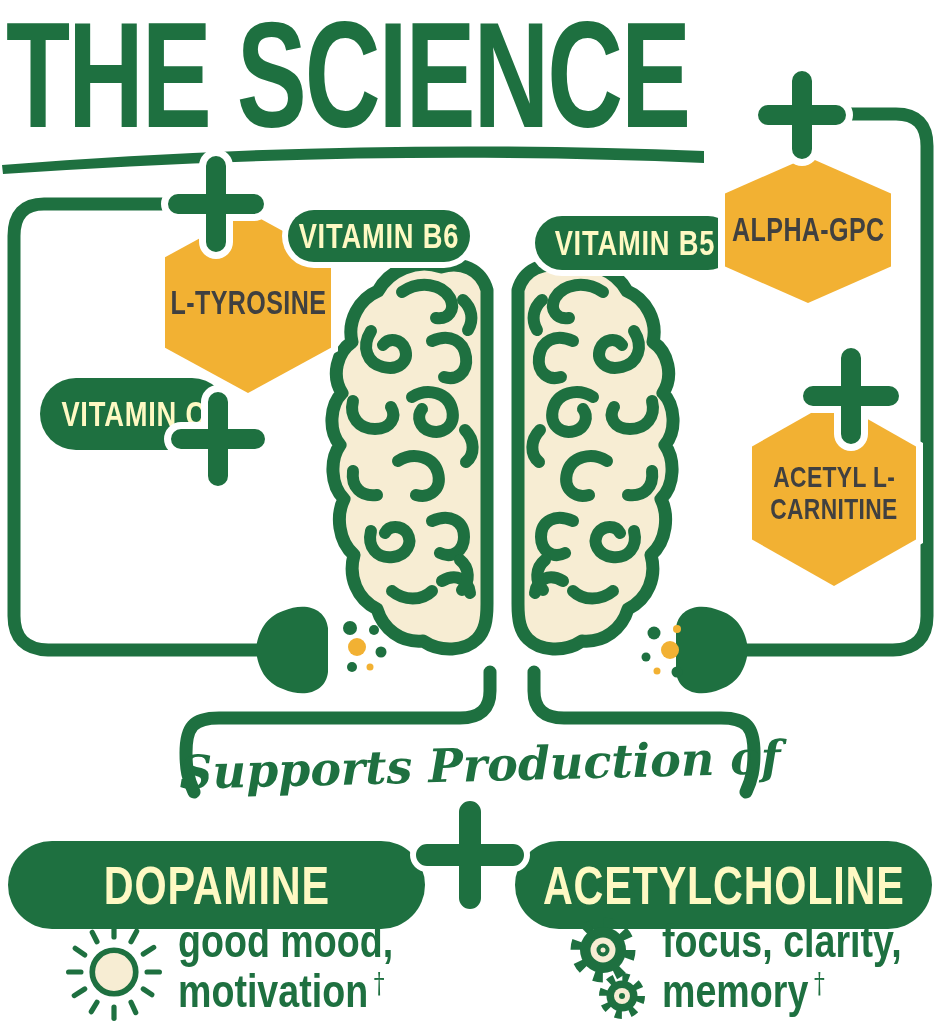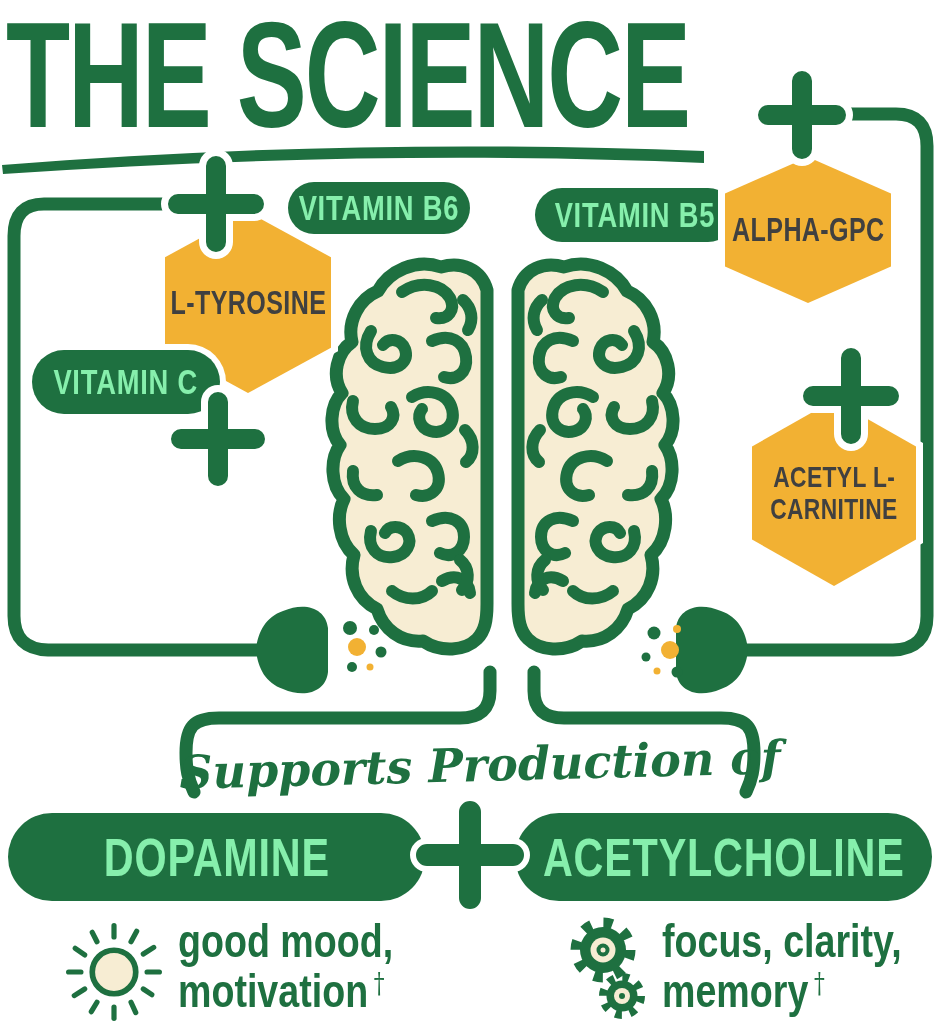--- a/index.html
+++ b/index.html
@@ -19,21 +19,22 @@
   .page-title{
     position:absolute;left:6px;top:0px;margin:0;z-index:1;
     font-size:150px;line-height:1.0;font-weight:700;color:var(--green);
     letter-spacing:-3px;white-space:nowrap;
     transform:scaleX(0.70);transform-origin:left top;
   }
 
   .pill{
     position:absolute;z-index:1;background:var(--green);border-radius:60px;
     box-shadow:0 0 0 6px #fff;display:flex;align-items:center;justify-content:center;
-    color:#86efac;
+    color:#fef9c3;
+    margin-top:28px;
   }
   .pill .lbl{display:inline-block;transform:scaleX(0.78);white-space:nowrap;
     font-weight:700;letter-spacing:1px;}
   .pill.small .lbl{font-size:35px;}
   .pill.big{border-radius:46px;}
   .pill.big .lbl{font-size:53px;letter-spacing:1px;}
 
   .hex{
     position:absolute;z-index:1;
     clip-path:polygon(50% 0%,100% 25%,100% 75%,50% 100%,0% 75%,0% 25%);
@@ -130,21 +131,21 @@
   <h1 class="page-title">THE SCIENCE</h1>
 
   <div class="hex" style="left:158px;top:205px;width:180px;height:195px;">
     <div class="hex-in">
         <span class="lbl">L-TYROSINE</span>
       </div>
   </div>
   <div class="pill small" style="left:288px;top:182px;width:182px;height:52px;">
     <span class="lbl">VITAMIN B6</span>
   </div>
-  <div class="pill small" style="left:32px;top:350px;width:188px;height:64px;text-align:center;">
+  <div class="pill small" style="left:40px;top:350px;width:188px;height:72px;text-align:center;">
     <span class="lbl">VITAMIN C</span>
   </div>
 
   <div class="pill small" style="left:535px;top:188px;width:200px;height:54px;">
     <span class="lbl">VITAMIN B5</span>
   </div>
   <div class="hex" style="left:718px;top:150px;width:180px;height:160px;">
     <div class="hex-in">
         <span class="lbl">ALPHA-GPC</span>
       </div>

